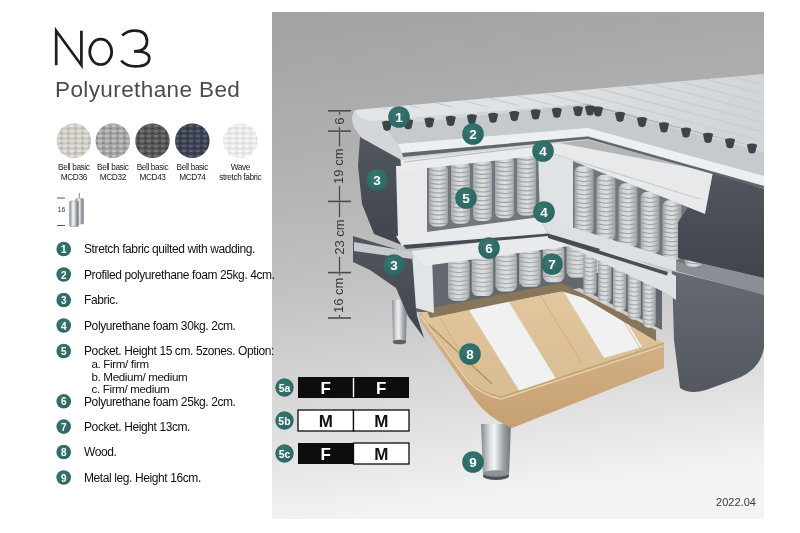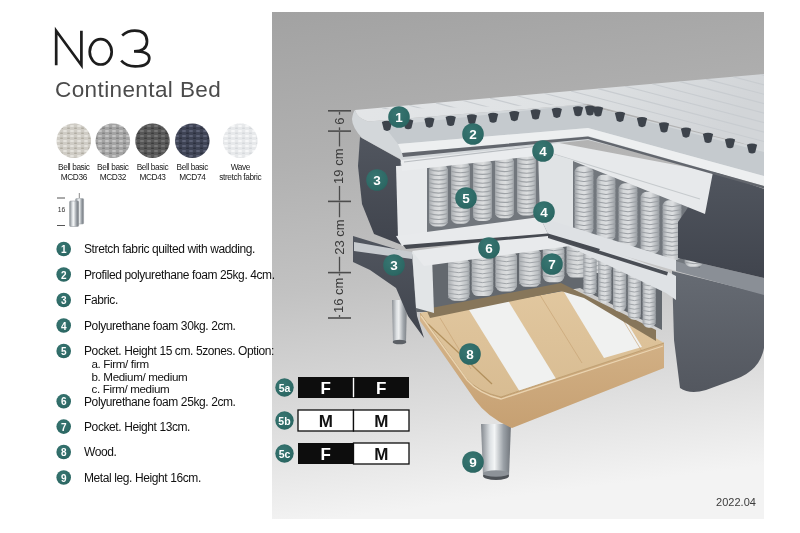--- a/index.html
+++ b/index.html
@@ -344,13 +344,13 @@
     <circle cx="63.7" cy="452.0" r="7.3" fill="url(#teal)"></circle>
     <text x="63.7" y="452.5" text-anchor="middle" dominant-baseline="central" font-size="10" font-weight="bold" fill="#fff">8</text>
     <text x="84" y="456.3" font-size="12" letter-spacing="-0.4" fill="#111">Wood.</text>
     <circle cx="63.7" cy="477.5" r="7.3" fill="url(#teal)"></circle>
     <text x="63.7" y="478.0" text-anchor="middle" dominant-baseline="central" font-size="10" font-weight="bold" fill="#fff">9</text>
     <text x="84" y="481.8" font-size="12" letter-spacing="-0.4" fill="#111">Metal leg. Height 16cm.</text>
     <text x="91.5" y="368.1" font-size="11.6" letter-spacing="-0.35" fill="#111">a. Firm/ firm</text>
     <text x="91.5" y="380.7" font-size="11.6" letter-spacing="-0.35" fill="#111">b. Medium/ medium</text>
     <text x="91.5" y="393.3" font-size="11.6" letter-spacing="-0.35" fill="#111">c. Firm/ medium</text>
 </svg>
-<div id="sub">Continental Bed</div>
+<div id="sub">Polyurethane Bed</div>
 
 </body></html>

